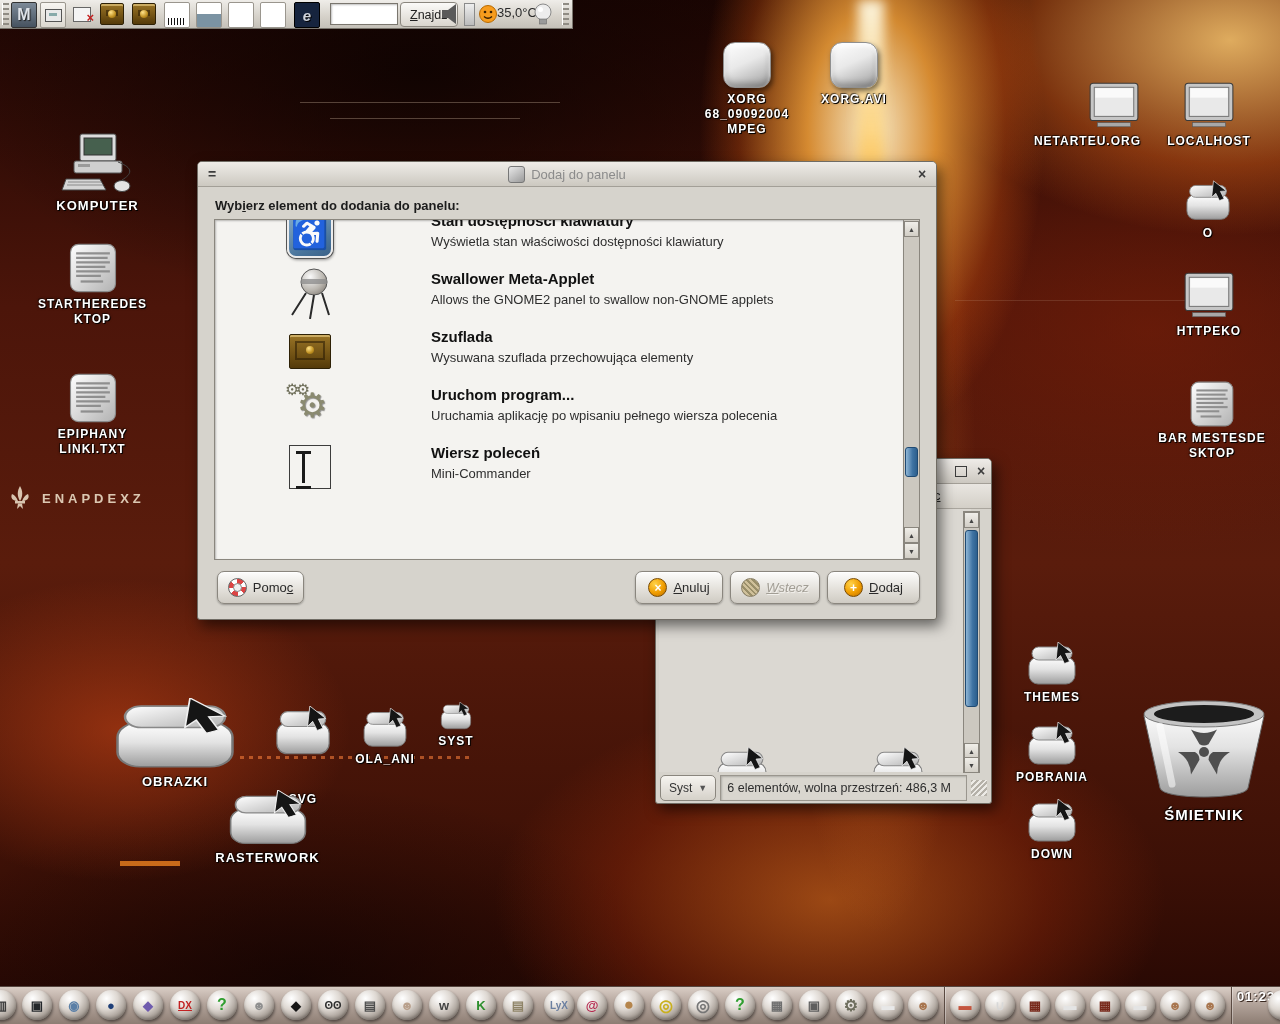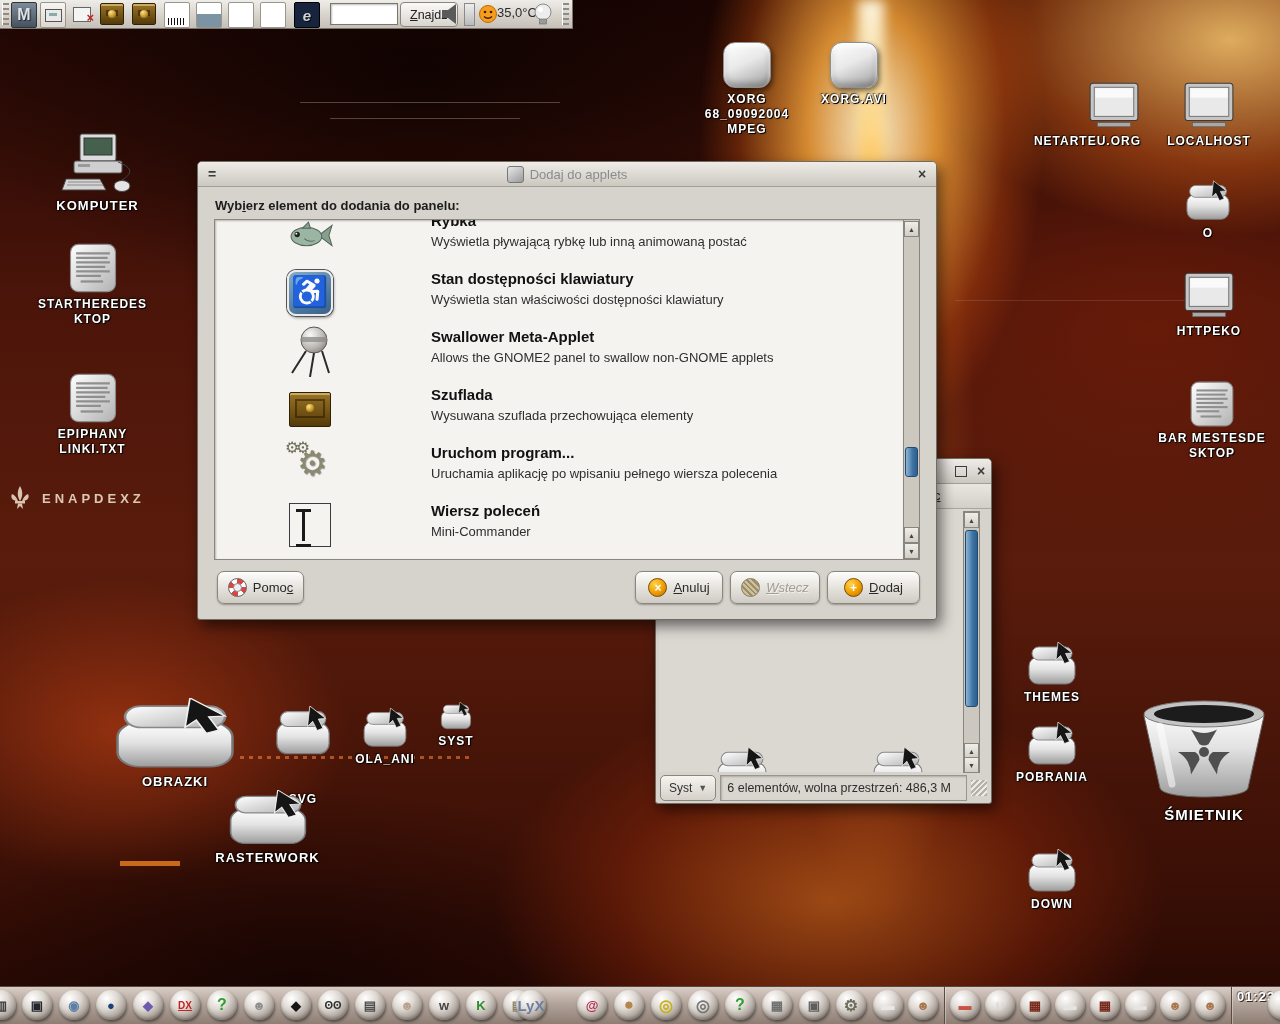--- a/index.html
+++ b/index.html
@@ -327,21 +327,21 @@
       <use href="#sym-folder"></use>
     </svg>
   <div class="dlabel">THEMES</div>
 </div>
 <div class="dicon" style="left:997px;top:722px;width:110px;">
   <svg class="svgi" width="50" height="44" viewBox="0 0 48 44">
       <use href="#sym-folder"></use>
     </svg>
   <div class="dlabel">POBRANIA</div>
 </div>
-<div class="dicon" style="left:997px;top:849px;width:110px;text-align:center;">
+<div class="dicon" style="left:997px;top:799px;width:110px;text-align:center;">
   <svg class="svgi" width="50" height="44" viewBox="0 0 48 44">
       <use href="#sym-folder"></use>
     </svg>
   <div class="dlabel">DOWN</div>
 </div>
 <div class="dicon" style="left:1128px;top:690px;width:152px;">
   <svg class="svgi" width="140" height="112" viewBox="0 0 140 112">
       <use href="#sym-trash"></use>
     </svg>
   <div class="dlabel" style="font-size:15px;">ŚMIETNIK</div>
@@ -390,40 +390,31 @@
   </div>
 </div>
 
 <div class="win" id="dialog">
   <div class="titlebar">
     <div class="tbtn" style="margin-left:4px;">
         <span>=</span>
       </div>
     <div class="ttl">
       <span style="width:15px;height:15px;border-radius:3px;background:linear-gradient(145deg,#e8e8e8,#9a9a9a);border:1px solid #777;display:inline-block;"></span>
-      <span>Dodaj do applets</span>
+      <span>Dodaj do panelu</span>
     </div>
     <div class="tbtn" style="margin-right:4px;">
         <span>×</span>
       </div>
   </div>
 
   <div class="prompt">Wyb<u>i</u>erz element do dodania do panelu:</div>
 
   <div class="listbox">
     <div class="rows">
-      <div class="row">
-        <div class="ricon">
-            <svg class="svgi" width="45" height="31" viewBox="0 0 44 30">
-              <use href="#sym-fish"></use>
-            </svg>
-          </div>
-        <div class="rname">Rybka</div>
-        <div class="rdesc">Wyświetla pływającą rybkę lub inną animowaną postać</div>
-      </div>
       <div class="row">
         <div class="ricon">
             <div class="ic-access"></div>
           </div>
         <div class="rname">Stan dostępności klawiatury</div>
         <div class="rdesc">Wyświetla stan właściwości dostępności klawiatury</div>
       </div>
       <div class="row">
         <div class="ricon">
             <svg class="svgi" width="46" height="52" viewBox="0 0 46 52">
@@ -568,21 +559,21 @@
     </div>
   <div class="ball" style="left:429px;">
       <span style="color: rgb(68, 68, 68);">w</span>
     </div>
   <div class="ball" style="left:466px;">
       <span style="color: rgb(46, 143, 46);">K</span>
     </div>
   <div class="ball" style="left:503px;">
       <span style="color: rgb(143, 132, 104);">▤</span>
     </div>
-  <div class="ball" style="left:516px;font-size:15px;">
+  <div class="ball" style="left:544px;font-size:10px;">
       <span style="color: rgb(107, 127, 160);">LyX</span>
     </div>
   <div class="ball" style="left:577px;">
       <span style="color: rgb(181, 41, 79);">@</span>
     </div>
   <div class="ball" style="left:614px;font-size:17px;">
       <span style="color: rgb(181, 133, 76);">●</span>
     </div>
   <div class="ball" style="left:651px;font-size:16px;">
       <span style="color: rgb(201, 176, 30);">◎</span>

